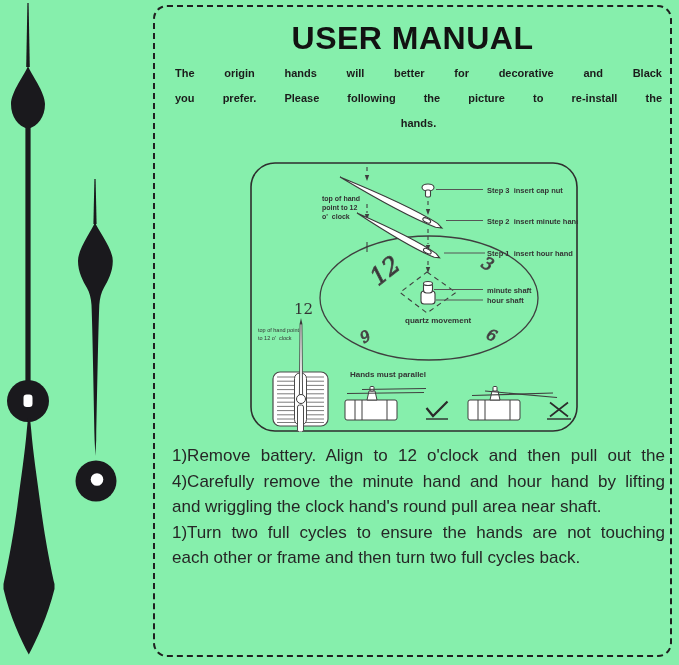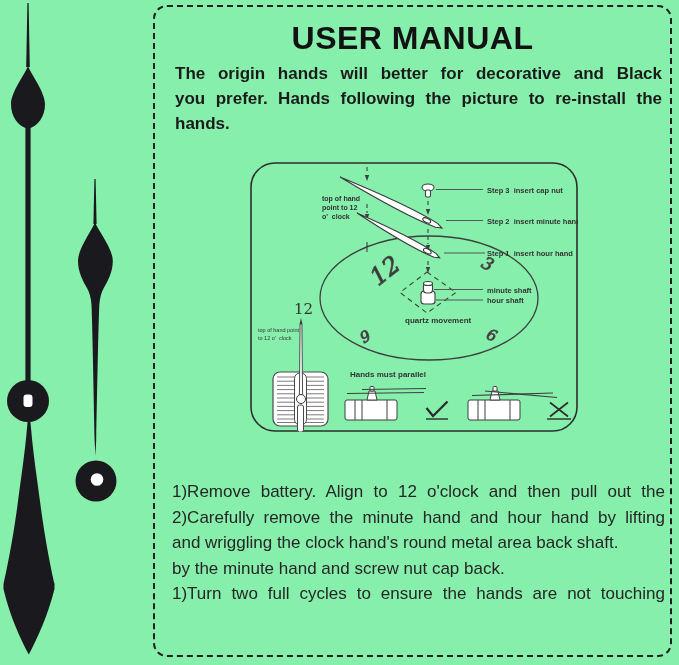--- a/index.html
+++ b/index.html
@@ -9,33 +9,33 @@
   }
   .hands-photo{position:absolute;left:0;top:0;}
   .manual-box{
     position:absolute;left:153px;top:5px;width:519px;height:652px;
     border:2px dashed #1f1f1f;border-radius:14px;box-sizing:border-box;
   }
   .title{
     margin:13px 0 0 0;text-align:center;font-size:32px;font-weight:700;
     letter-spacing:0.5px;color:#121212;
   }
-  .intro{margin:4px 8px 0 20px;font-size:17px;font-weight:700;color:#1b1b1b;}
-  .intro .jline{line-height:25px;}
+  .intro{margin:4px 8px 0 20px;font-size:11px;font-weight:700;color:#1b1b1b;}
+  .intro .jline{line-height:25px;text-align:center;}
   .jline{text-align:left;}
   .jline.stretch{text-align:justify;text-align-last:justify;text-justify:inter-word;}
   .diagram{position:absolute;left:250px;top:162px;width:328px;height:270px;}
   .diagram svg{display:block;}
   .diagram text{
     font-family:"Liberation Sans",sans-serif;fill:#333;white-space:pre;
   }
   .diagram text.numeral{font-family:"DejaVu Serif",serif;font-style:italic;}
   .instructions{
     position:absolute;left:172px;top:443px;width:493px;
-    font-size:17px;font-weight:400;color:#262626;margin-top:36px;
+    font-size:17px;font-weight:400;color:#262626;
   }
   .instructions .jline{line-height:25.5px;}
   .instructions .item{margin:0;}
 </style>
 </head>
 <body>
 
 <div class="page">
 
   <svg class="hands-photo" width="160" height="665" viewBox="0 0 160 665">
@@ -52,21 +52,21 @@
       <path d="M95,222 C92.5,230 78,248 78,261 C78,272 83,281 87,288 C89.5,292.5 91,298 91.5,305 C92.5,330 93.5,390 94.6,440 L95.4,456 L96.2,440 C97.3,390 98.3,330 99.3,305 C99.8,298 101.3,292.5 103.8,288 C107.8,281 112.8,272 112.8,261 C112.8,248 97.5,230 95,222 Z"></path>
       <circle cx="96" cy="481" r="20.5"></circle>
       <circle cx="97" cy="479.5" r="6.3" fill="#ffffff"></circle>
     </g>
   </svg>
 
   <div class="manual-box">
     <h1 class="title">USER MANUAL</h1>
     <div class="intro">
       <div class="jline stretch">The origin hands will better for decorative and Black</div>
-      <div class="jline stretch">you prefer. Hands following the picture to re-install the</div>
+      <div class="jline stretch">you prefer. Please following the picture to re-install the</div>
       <div class="jline">hands.</div>
     </div>
   </div>
 
   <div class="diagram">
     <svg width="328" height="270" viewBox="0 0 328 270" xml:space="preserve">
 
       <rect x="1" y="1" width="326" height="268" rx="24" fill="none" stroke="#2e2e2e" stroke-width="1.6"></rect>
 
       <ellipse cx="179" cy="136" rx="109" ry="62" fill="none" stroke="#3f3f3f" stroke-width="1.3"></ellipse>
@@ -198,24 +198,24 @@
         <line x1="297" y1="257" x2="321" y2="257" stroke-width="1.4"></line>
       </g>
     </svg>
   </div>
 
   <div class="instructions">
     <div class="item">
       <div class="jline stretch">1)Remove battery. Align to 12 o'clock and then pull out the</div>
     </div>
     <div class="item">
-      <div class="jline stretch">2)Carefully remove the minute hand and hour hand by lifting</div>
-      <div class="jline">and wriggling the clock hand's round metal area back shaft.</div>
-    </div>
-    <div class="item">
-      <div class="jline">by the minute hand and screw nut cap back.</div>
+      <div class="jline stretch">4)Carefully remove the minute hand and hour hand by lifting</div>
+      <div class="jline">and wriggling the clock hand's round pull area near shaft.</div>
+    </div>
+    <div class="item">
     </div>
     <div class="item">
       <div class="jline stretch">1)Turn two full cycles to ensure the hands are not touching</div>
+      <div class="jline">each other or frame and then turn two full cycles back.</div>
     </div>
   </div>
 
 </div>
 
 </body></html>

